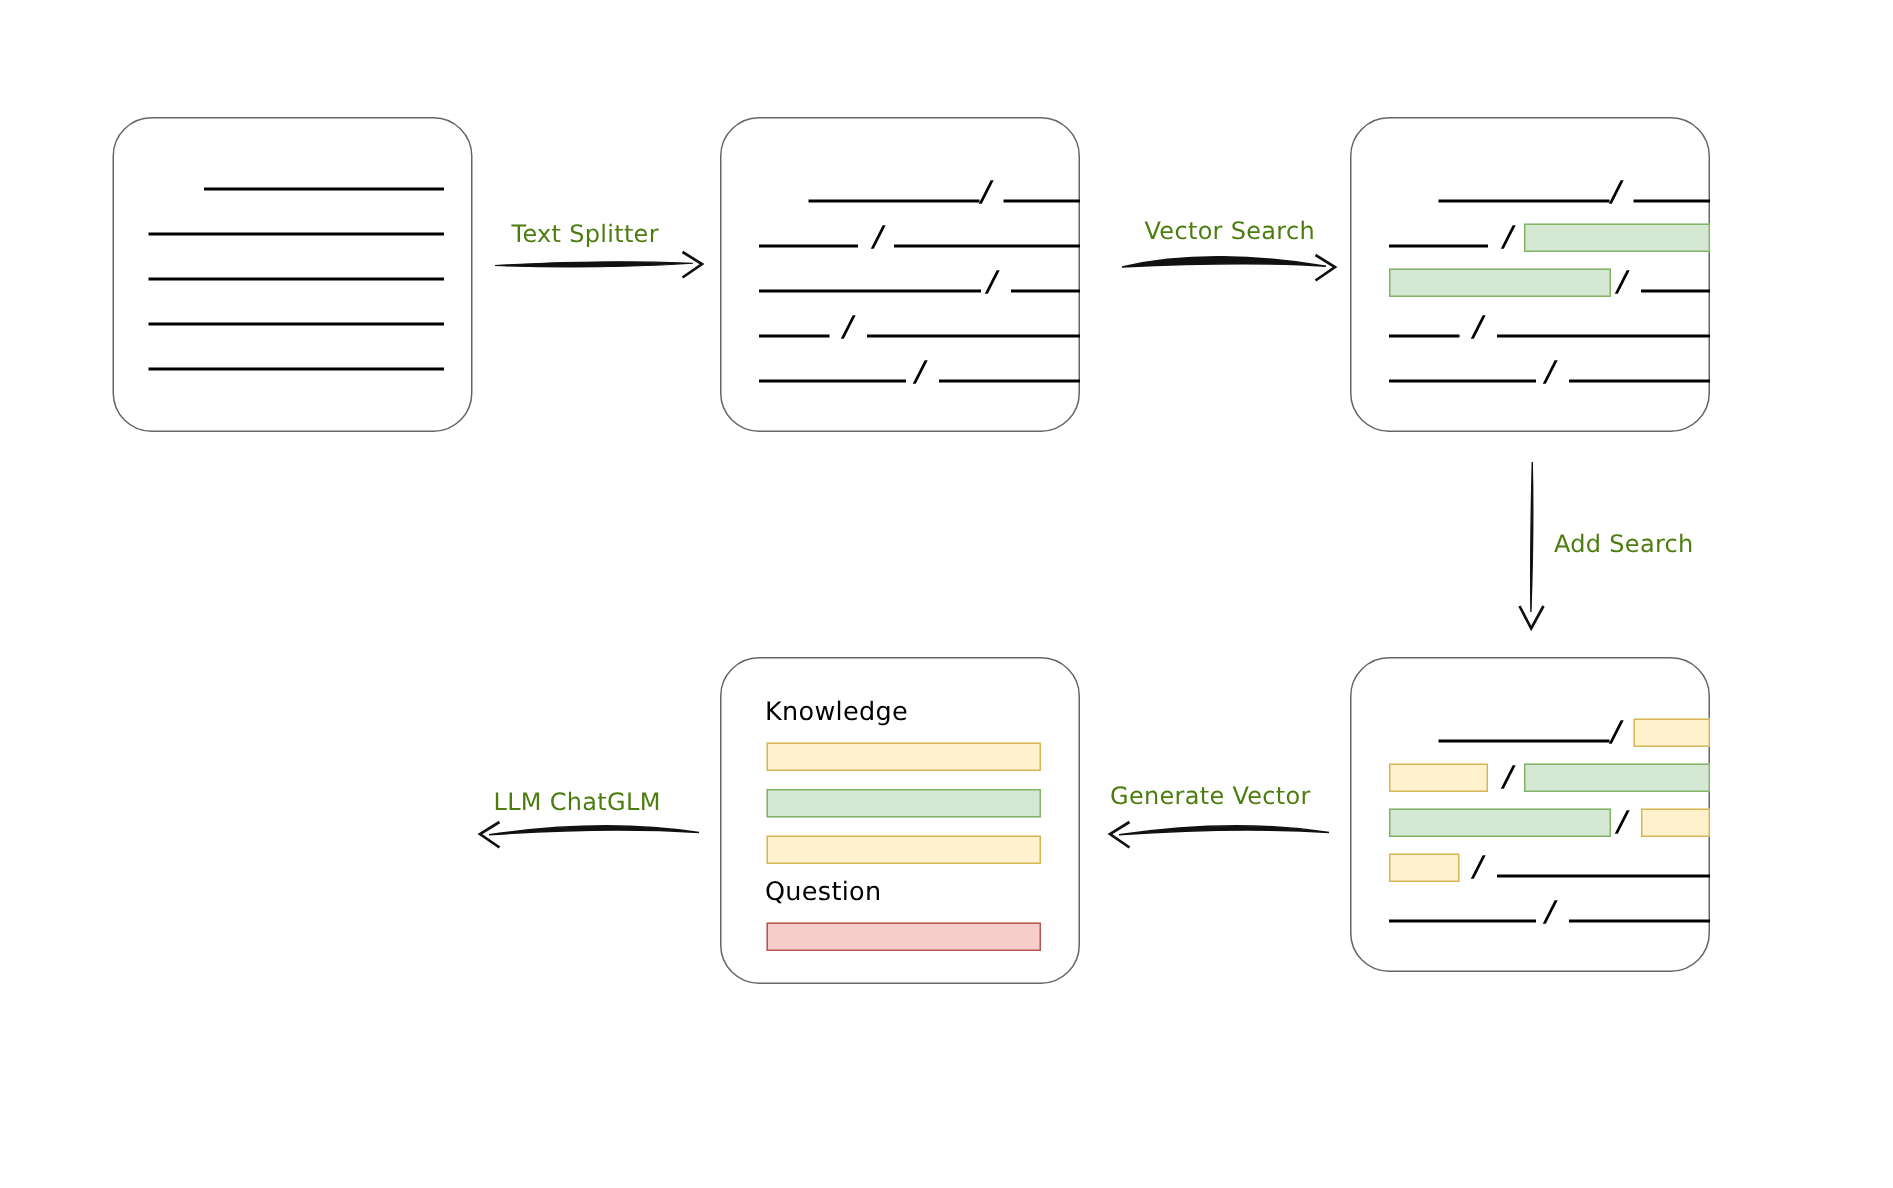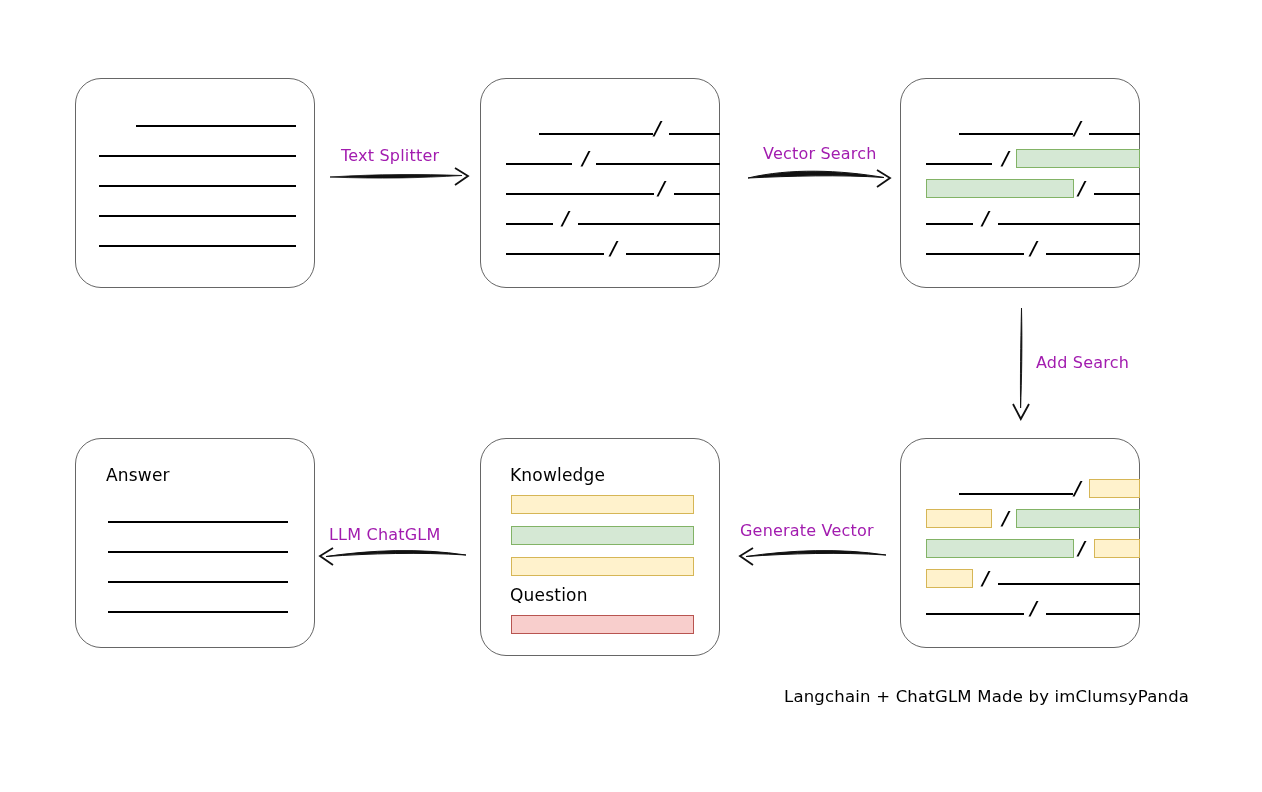--- a/index.html
+++ b/index.html
@@ -67,21 +67,21 @@
     border-style:solid;
   }
   .bar.green{background:#d5e8d4;border-color:#82b366;}
   .bar.yellow{background:#fff2cc;border-color:#d6b656;}
   .bar.red{background:#f8cecc;border-color:#b85450;}
 
   .edge-label{
     position:absolute;
     font-family:"DejaVu Sans", sans-serif;
     font-size:16px;
-    color:#a21caf;
+    color:#4d7c0f;
     white-space:nowrap;
     letter-spacing:0.2px;
   }
   .footer{
     position:absolute;
     font-family:"DejaVu Sans", sans-serif;
     font-size:16.5px;
     color:#000000;
     white-space:nowrap;
     letter-spacing:0.2px;
@@ -236,31 +236,15 @@
 
   <div class="node" style="left:480px;top:438px;width:240px;height:218px;text-align:right;">
     <div class="node-title" style="left:29px;top:26px;">Knowledge</div>
     <span class="bar yellow" style="left:30px;top:56px;width:183px;"></span>
     <span class="bar green" style="left:30px;top:87px;width:183px;"></span>
     <span class="bar yellow" style="left:30px;top:118px;width:183px;"></span>
     <div class="node-title" style="left:29px;top:146px;">Question</div>
     <span class="bar red" style="left:30px;top:176px;width:183px;"></span>
   </div>
 
-  <div class="node" style="left:75px;top:438px;width:240px;height:210px;">
-    <div class="node-title" style="left:30px;top:26px;">Answer</div>
-    <div class="row" style="left:32px;top:66px;width:180px;">
-      <span class="seg" style="left:0;width:180px;"></span>
-    </div>
-    <div class="row" style="left:32px;top:96px;width:180px;">
-      <span class="seg" style="left:0;width:180px;"></span>
-    </div>
-    <div class="row" style="left:32px;top:126px;width:180px;">
-      <span class="seg" style="left:0;width:180px;"></span>
-    </div>
-    <div class="row" style="left:32px;top:156px;width:180px;">
-      <span class="seg" style="left:0;width:180px;"></span>
-    </div>
-  </div>
-
-  <div class="footer" style="left:784px;top:687px;">Langchain + ChatGLM Made by imClumsyPanda</div>
+
 
 </div>
 
 </body></html>

